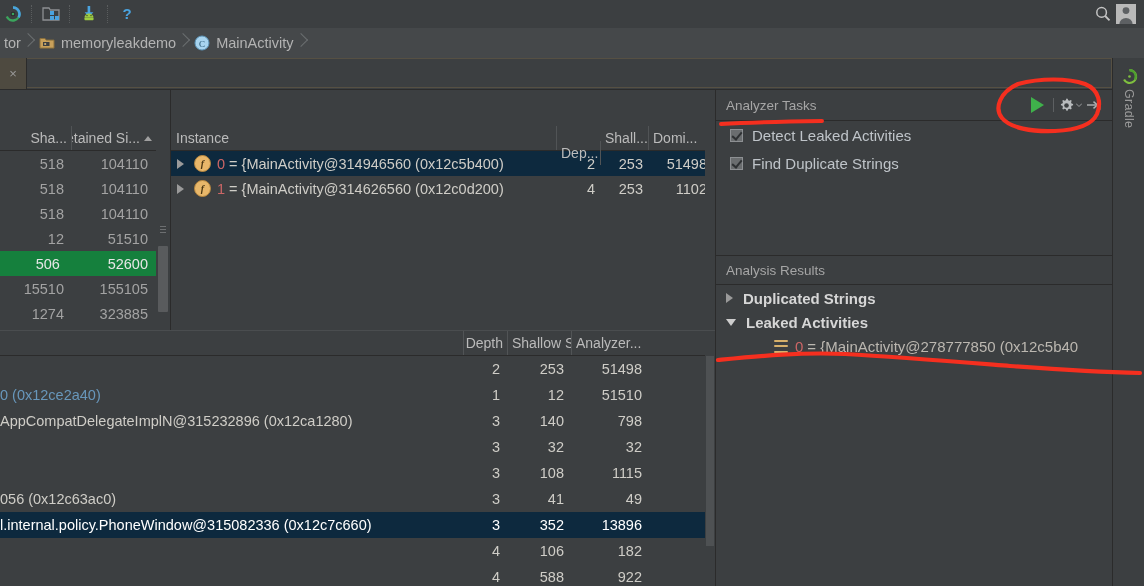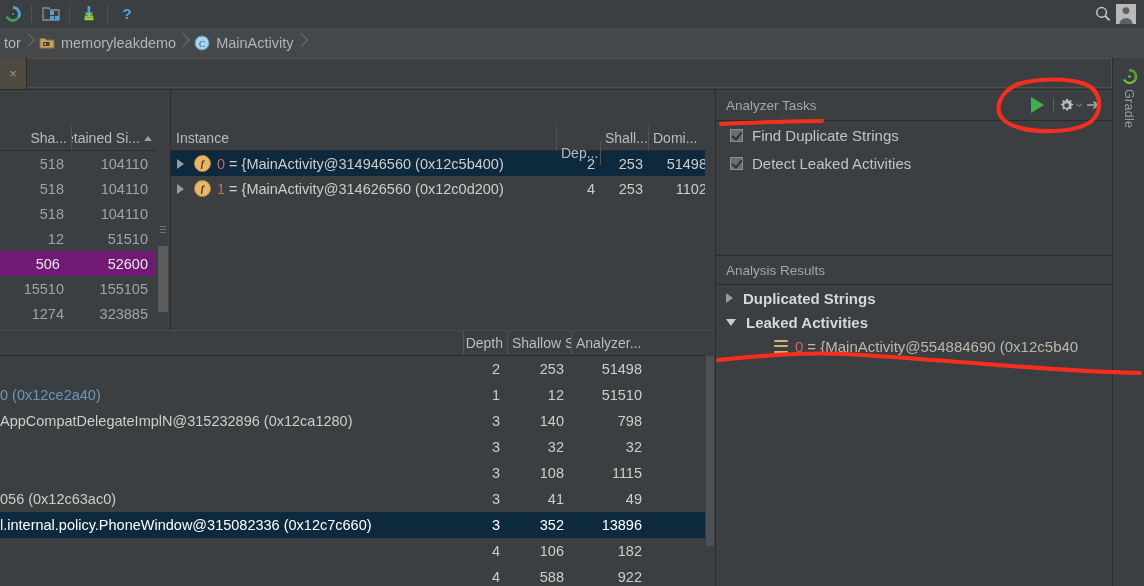--- a/index.html
+++ b/index.html
@@ -120,21 +120,21 @@
   #classTable {
     position: absolute; left: 0; top: 126px;
     width: 156px; height: 200px;
     background: #3c3f41; overflow: hidden;
   }
   #classTable .grid-hdr { width: 156px; }
   .ct-row {
     height: 25px; display: flex; align-items: center;
     font-size: 14.5px; color: #a3a3a3;
   }
-  .ct-row.sel { background: #701a75; color: #e6e6e6; gap: 9px; }
+  .ct-row.sel { background: #15803d; color: #e6e6e6; gap: 9px; }
   .ct-c1 { width: 72px; text-align: right; padding-right: 8px; box-sizing: border-box; }
   .ct-c2 { width: 84px; text-align: right; padding-right: 8px; box-sizing: border-box; }
 
   #classScroll {
     position: absolute; left: 156px; top: 126px;
     width: 14px; height: 200px; background: #3c3f41;
   }
   #classScrollThumb {
     position: absolute; left: 2px; top: 120px;
     width: 10px; height: 66px; background: #595b5d; border-radius: 1px;
@@ -627,25 +627,25 @@
             <path d="M7.5 3.6 L11.4 7 L7.5 10.4" fill="none" stroke="#b0b3b5" stroke-width="1.4"></path>
             <rect x="12.6" y="2.2" width="1.7" height="9.6" fill="#b0b3b5"></rect>
           </svg>
         </div>
       </div>
     </div>
 
     <div id="tasksList">
         <div class="task-row">
           <span class="cbx"></span>
-          <span>Find Duplicate Strings</span>
+          <span>Detect Leaked Activities</span>
         </div>
         <div class="task-row">
           <span class="cbx"></span>
-          <span>Detect Leaked Activities</span>
+          <span>Find Duplicate Strings</span>
         </div>
       </div>
 
     <div id="atPanelBottomLine"></div>
 
     <div id="arHeader">
       <span>Analysis Results</span>
     </div>
 
     <div id="resultsTree">
@@ -657,21 +657,21 @@
           <span class="tri-down"></span>
           <span>Leaked Activities</span>
         </div>
         <div class="tr-row leaf">
           <span class="stack-icon">
             <i></i>
             <i></i>
             <i></i>
           </span>
           <span class="idx-red">0</span>
-          <span>= {MainActivity@554884690 (0x12c5b40</span>
+          <span>= {MainActivity@278777850 (0x12c5b40</span>
         </div>
       </div>
   </div>
 
   <div id="rightBar">
     <div id="gradleTab">
       <svg width="17" height="17" viewBox="0 0 18 18">
         <path d="M9 2.2 A6.8 6.8 0 1 1 3.2 12.2" fill="none" stroke="#7fbf3f" stroke-width="2.3"></path>
         <path d="M9 2.2 A6.8 6.8 0 0 1 14.8 12.2" fill="none" stroke="#4f9f2f" stroke-width="2.3"></path>
         <circle cx="9" cy="9" r="2.4" fill="#3c3f41"></circle>

